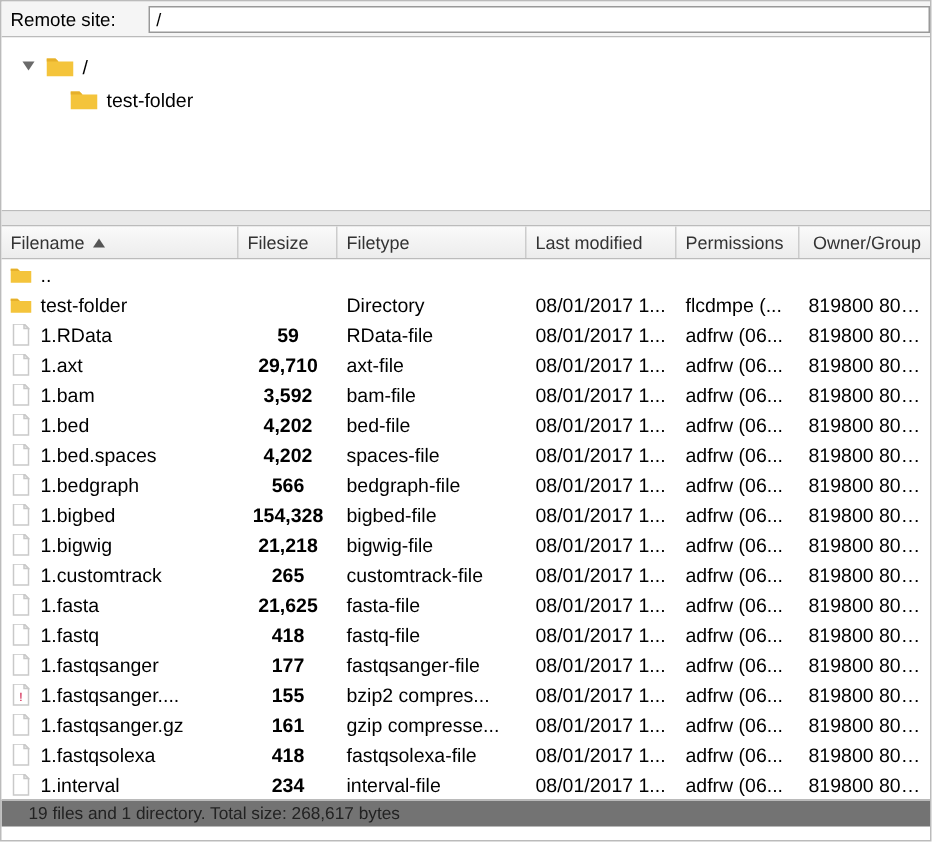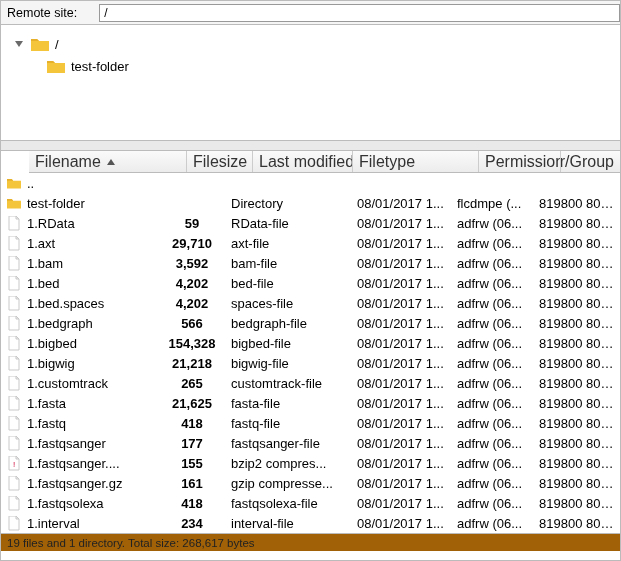--- a/index.html
+++ b/index.html
@@ -58,23 +58,22 @@
   .tree-label { font-size: 13px; }
   .tree-row.child { padding-left: 32px; }
   
   .spacer { height: 10px; background: #e9e9e9; border-bottom: 1px solid #bbb; }
   
   .list-header {
     display: flex;
     height: 22px;
     background: linear-gradient(#fafafa, #ececec);
     border-bottom: 1px solid #bbb;
-    font-size: 16px;
+    font-size: 12px;
     color: #333;
-    margin-left: 28px;
   }
   .col {
     display: flex;
     align-items: center;
     padding: 0 6px;
     border-right: 1px solid #ccc;
     overflow: hidden;
     white-space: nowrap;
   }
   .col.name   { width: 158px; }
@@ -114,24 +113,24 @@
     margin-right: 6px;
     flex-shrink: 0;
     display: inline-flex;
     align-items: center;
     justify-content: center;
   }
   
   .status-bar {
     height: 18px;
     border-top: 1px solid #bbb;
-    background: #a16207;
+    background: #737373;
     font-size: 11.5px;
     color: #222;
-    padding-left: 6px;
+    padding-left: 18px;
     display: flex;
     align-items: center;
   }
 </style>
 </head>
 <body>
 
 <div class="remote-bar">
   <span class="remote-label">Remote site:</span>
   <input class="remote-input" type="text" value="/" style="">
@@ -162,25 +161,25 @@
 <div class="spacer"></div>
 
 <div class="list-header">
   <div class="col name">
     <span>Filename</span>
     <span class="sort-arrow"></span>
   </div>
   <div class="col size">
       <span>Filesize</span>
     </div>
+  <div class="col type">
+      <span>Filetype</span>
+    </div>
   <div class="col mod">
       <span>Last modified</span>
-    </div>
-  <div class="col type">
-      <span>Filetype</span>
     </div>
   <div class="col perm">
       <span>Permissions</span>
     </div>
   <div class="col owner">
       <span>Owner/Group</span>
     </div>
 </div>
 
 <div class="list-body" id="list-body">

